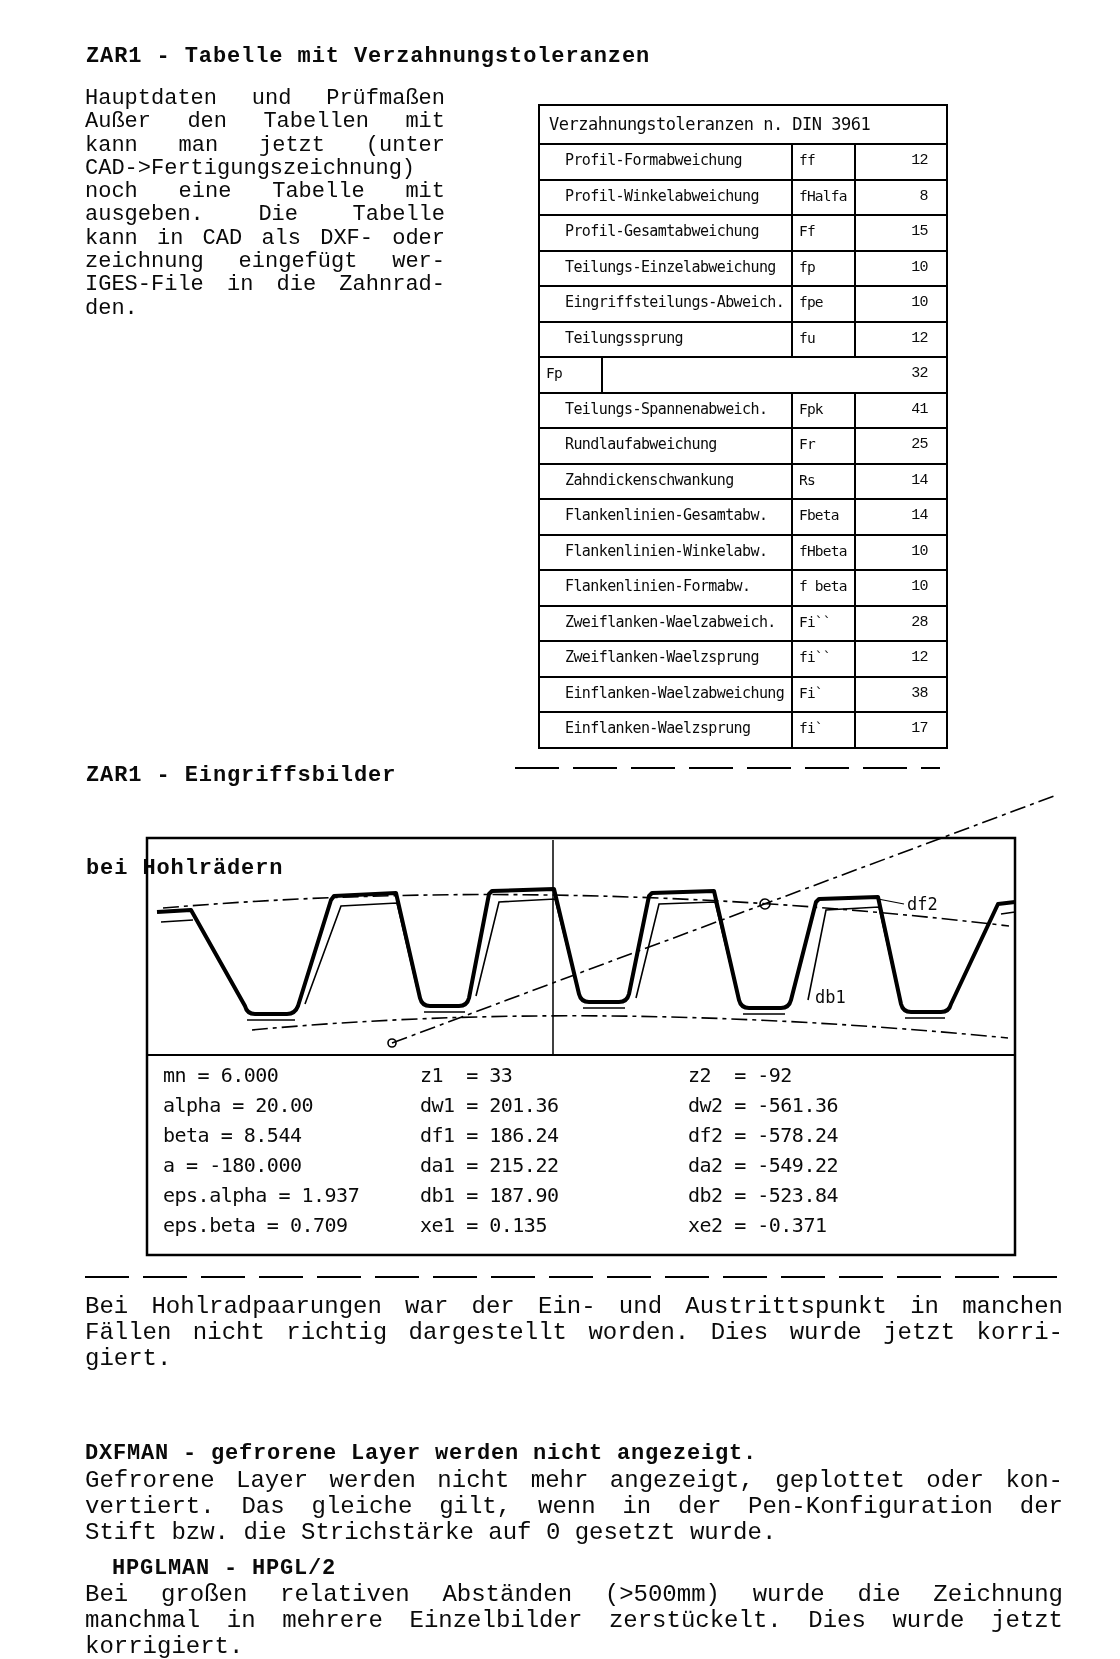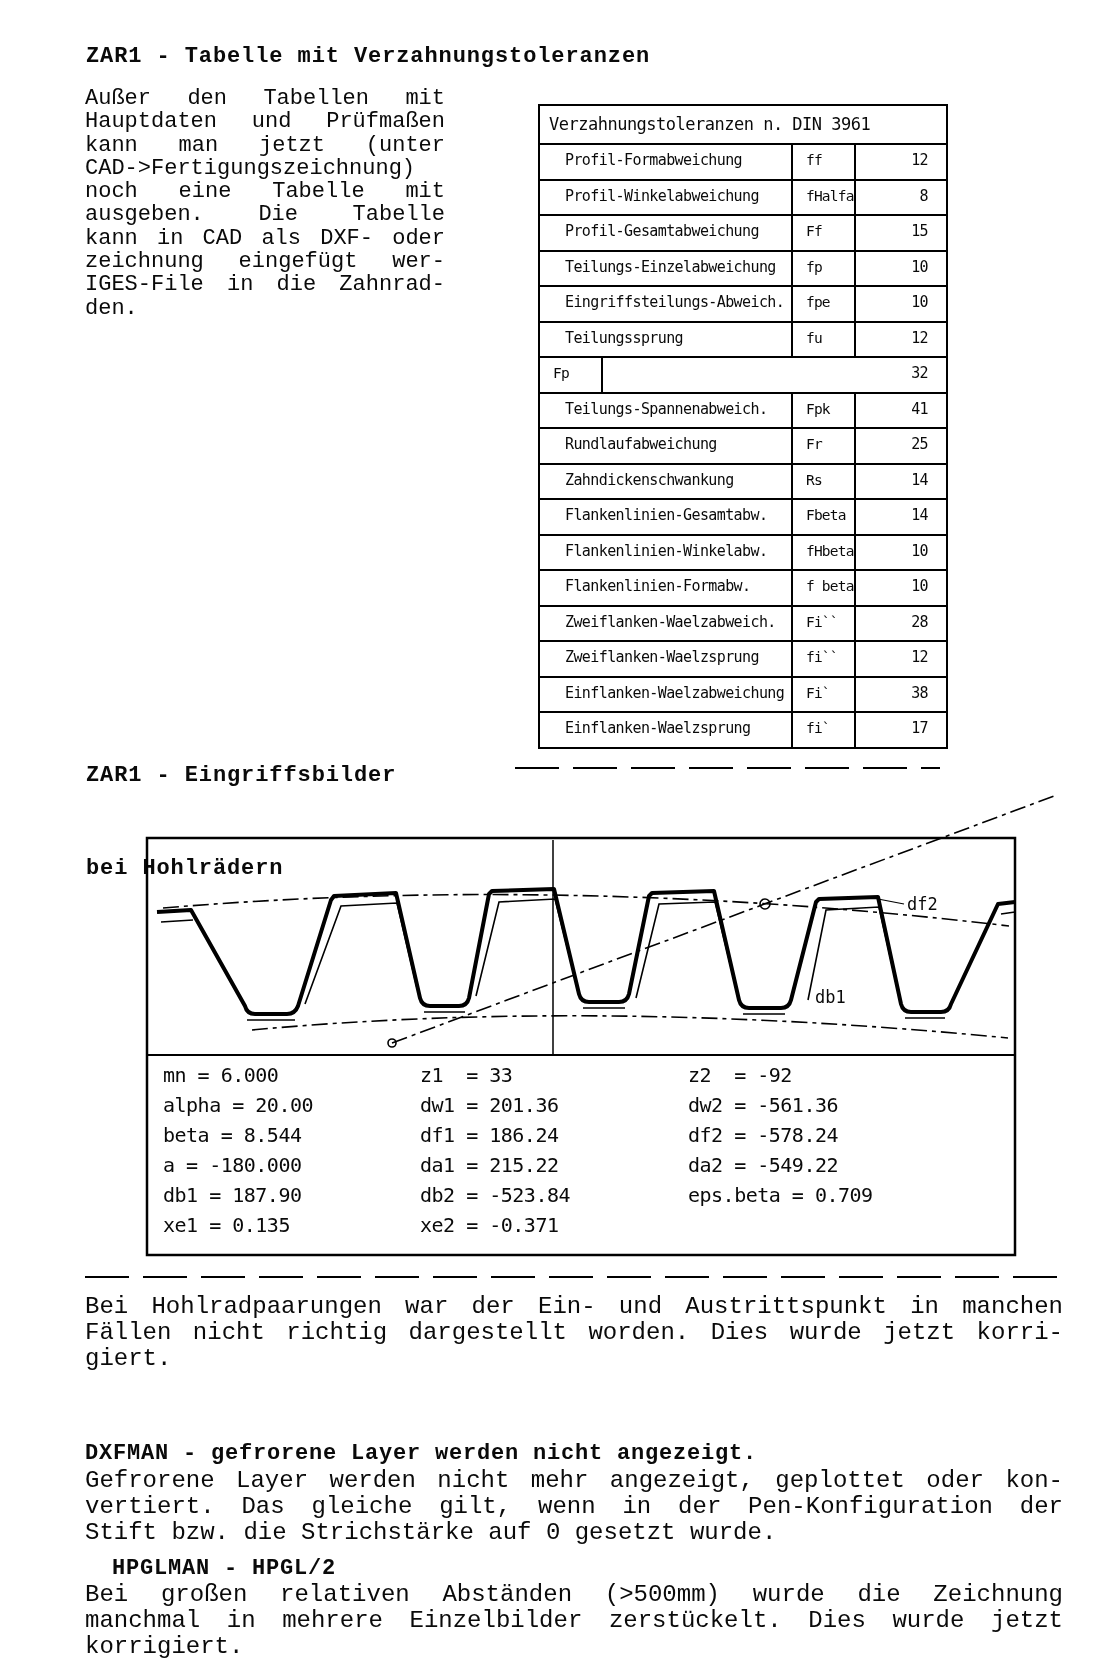--- a/index.html
+++ b/index.html
@@ -10,41 +10,41 @@
   .bodyline{font-size:24px;line-height:26px;height:26px;}
   .introline{font-size:22px;line-height:23.3px;height:23.3px;}
   .jline{text-align:justify;text-align-last:justify;}
   .lline{text-align:justify;text-align-last:left;}
   
   #toltable{left:530px;top:104px;width:406px;border:2.5px solid #000;background:#fff;
             font-family:"DejaVu Sans Mono",monospace;margin-left:8px;}
   #toltitle{height:37px;line-height:37px;font-size:17px;padding-left:9px;letter-spacing:-0.5px;white-space:pre;}
   .tolrow{display:flex;height:33.5px;border-top:2px solid #000;line-height:31.5px;font-size:15px;letter-spacing:-0.6px;}
   .tc1{flex:0 0 253px;border-right:2px solid #000;padding-left:25px;box-sizing:border-box;white-space:pre;overflow:hidden;}
-  .tc2{flex:0 0 63px;border-right:2px solid #000;padding-left:13px;box-sizing:border-box;font-size:14.5px;letter-spacing:-0.8px;white-space:pre;overflow:hidden;}
-  .tc3{flex:1 1 auto;text-align:right;padding-right:18px;}
+  .tc2{flex:0 0 63px;border-right:2px solid #000;padding-left:6px;box-sizing:border-box;font-size:14.5px;letter-spacing:-0.8px;white-space:pre;overflow:hidden;}
+  .tc3{flex:1 1 auto;text-align:right;padding-right:18px;font-family:Liberation Mono, monospace;}
   
   .dashline{height:2.4px;background:repeating-linear-gradient(90deg,#000 0 44px,transparent 44px 58px);}
   
   #gearparams{left:163px;top:1060px;width:840px;display:grid;
               grid-template-columns:257px 268px 1fr;grid-auto-rows:30px;
               font-family:"DejaVu Sans Mono",monospace;font-size:20px;letter-spacing:-0.5px;line-height:30px;}
   #gearparams div{white-space:pre;}
   svg text{font-family:"DejaVu Sans Mono",monospace;font-size:17px;fill:#0a0a0a;}
 </style>
 </head>
 <body>
 
 <div id="page">
 
   <div class="abs h" style="left:86px;top:44px;text-align:right;">ZAR1 - Tabelle mit Verzahnungstoleranzen</div>
 
   <div class="abs" style="left:85px;top:87px;width:360px;">
+    <div class="introline jline">Hauptdaten und Prüfmaßen</div>
     <div class="introline jline">Außer den Tabellen mit</div>
-    <div class="introline jline">Hauptdaten und Prüfmaßen</div>
     <div class="introline jline">kann man jetzt (unter</div>
     <div class="introline jline">CAD-&gt;Fertigungszeichnung)</div>
     <div class="introline jline">noch eine Tabelle mit</div>
     <div class="introline jline">ausgeben. Die Tabelle</div>
     <div class="introline jline">kann in CAD als DXF- oder</div>
     <div class="introline jline">zeichnung eingefügt wer-</div>
     <div class="introline jline">IGES-File in die Zahnrad-</div>
     <div class="introline lline">den.</div>
   </div>
 
@@ -187,20 +187,21 @@
     <div>z2  = -92</div>
     <div>alpha = 20.00</div>
     <div>dw1 = 201.36</div>
     <div>dw2 = -561.36</div>
     <div>beta = 8.544</div>
     <div>df1 = 186.24</div>
     <div>df2 = -578.24</div>
     <div>a = -180.000</div>
     <div>da1 = 215.22</div>
     <div>da2 = -549.22</div>
+    <div>eps.alpha = 1.937</div>
     <div>db1 = 187.90</div>
     <div>db2 = -523.84</div>
     <div>eps.beta = 0.709</div>
     <div>xe1 = 0.135</div>
     <div>xe2 = -0.371</div>
   </div>
 
   <div class="abs dashline" style="left:85px;top:1276px;width:980px;"></div>
 
   <div class="abs" style="left:85px;top:1294px;width:978px;">

